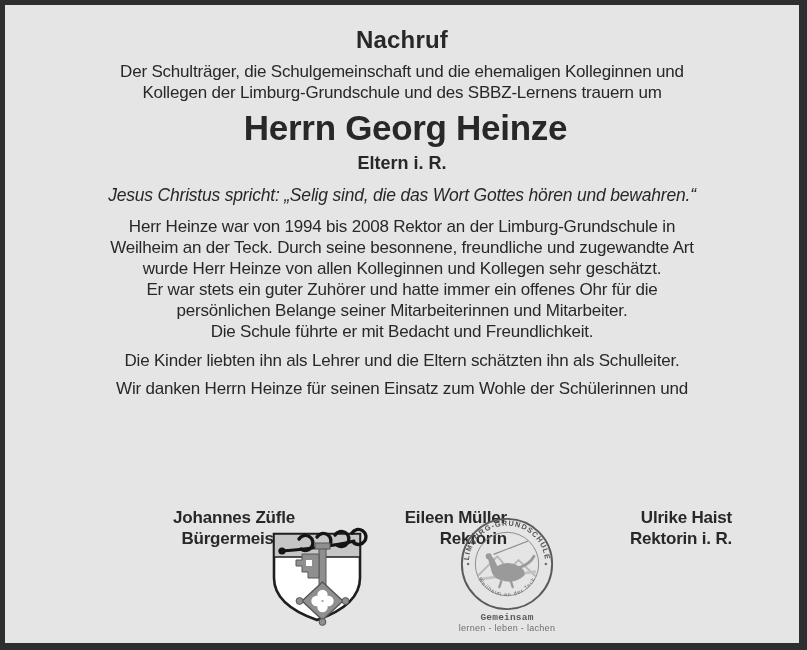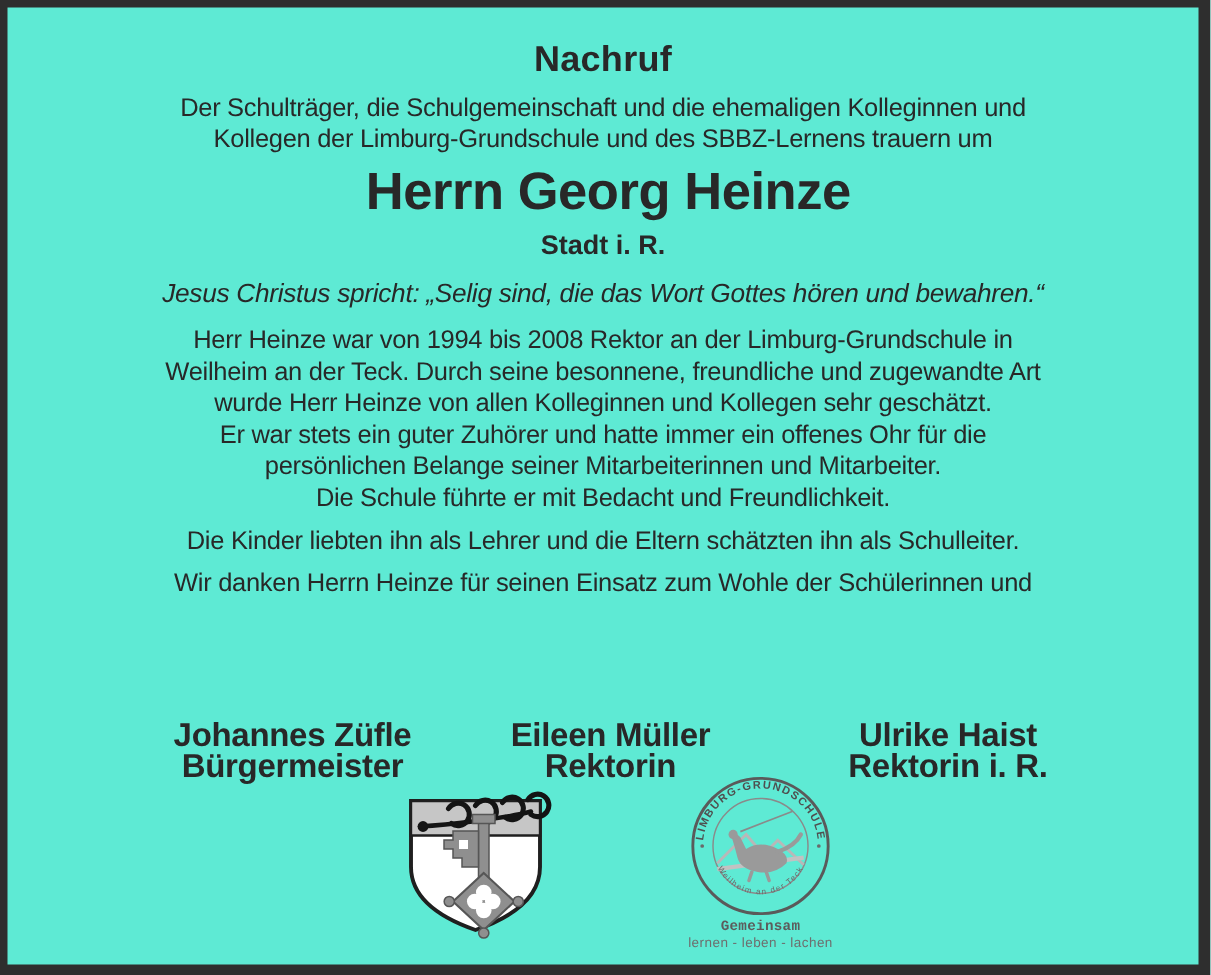--- a/index.html
+++ b/index.html
@@ -1,20 +1,20 @@
 <!DOCTYPE html>
 <html><head>
 <meta charset="utf-8">
 <style>
   html,body{margin:0;padding:0;background:#ffffff;}
   .page{
     position:relative;
     width:807px;height:650px;
     box-sizing:border-box;
-    background:#5eead4;
+    background:#e5e5e5;
     border-style:solid;
     border-color:#2e2e2e;
     border-width:5px 8px 7px 5px;
     font-family:"Liberation Sans","DejaVu Sans",sans-serif;
     color:#282828;
     overflow:hidden;
   }
   .abs{position:absolute;left:0;right:0;text-align:center;}
   .nowrap{white-space:nowrap;}
   .title{
@@ -40,23 +40,23 @@
   .quote{
     top:178px;
     font-size:17.5px;line-height:24px;font-style:italic;
     letter-spacing:-.2px;
   }
   .p1{top:211px;}
   .p2{top:345px;}
   .p3{top:373px;}
   .p4{top:424px;}
   .sig{
-    position:absolute;top:475px;width:200px;
-    text-align:center;font-weight:bold;
-    font-size:22px;line-height:20.5px;letter-spacing:-.2px;
+    position:absolute;top:503px;width:200px;
+    text-align:right;font-weight:bold;
+    font-size:17px;line-height:20.5px;letter-spacing:-.2px;
   }
   .sig-1{left:90px;}
   .sig-2{left:302px;}
   .sig-3{left:527px;}
   .coat{position:absolute;left:261px;top:521px;width:102px;height:102px;}
   .seal-block{position:absolute;left:442px;top:511px;width:120px;text-align:center;}
   .seal-svg{width:96px;height:96px;margin:0 auto;display:block;}
   .seal-motto-title{font-size:9.5px;line-height:11px;font-weight:bold;color:#5c5c5c;letter-spacing:.2px;font-family:Liberation Mono, monospace;}
   .seal-motto-sub{font-size:9px;line-height:10px;color:#6e6e6e;letter-spacing:.3px;}
 </style>
@@ -66,21 +66,21 @@
 <div class="page">
 
   <div class="abs title nowrap">Nachruf</div>
 
   <div class="abs intro">
     <div class="body-line nowrap">Der Schulträger, die Schulgemeinschaft und die ehemaligen Kolleginnen und</div>
     <div class="body-line nowrap">Kollegen der Limburg-Grundschule und des SBBZ-Lernens trauern um</div>
   </div>
 
   <div class="abs deceased-name nowrap">Herrn Georg Heinze</div>
-  <div class="abs deceased-title nowrap">Stadt i. R.</div>
+  <div class="abs deceased-title nowrap">Eltern i. R.</div>
 
   <div class="abs quote nowrap">Jesus Christus spricht: „Selig sind, die das Wort Gottes hören und bewahren.“</div>
 
   <div class="abs p1">
     <div class="body-line nowrap">Herr Heinze war von 1994 bis 2008 Rektor an der Limburg-Grundschule in</div>
     <div class="body-line nowrap">Weilheim an der Teck. Durch seine besonnene, freundliche und zugewandte Art</div>
     <div class="body-line nowrap">wurde Herr Heinze von allen Kolleginnen und Kollegen sehr geschätzt.</div>
     <div class="body-line nowrap">Er war stets ein guter Zuhörer und hatte immer ein offenes Ohr für die</div>
     <div class="body-line nowrap">persönlichen Belange seiner Mitarbeiterinnen und Mitarbeiter.</div>
     <div class="body-line nowrap">Die Schule führte er mit Bedacht und Freundlichkeit.</div>

